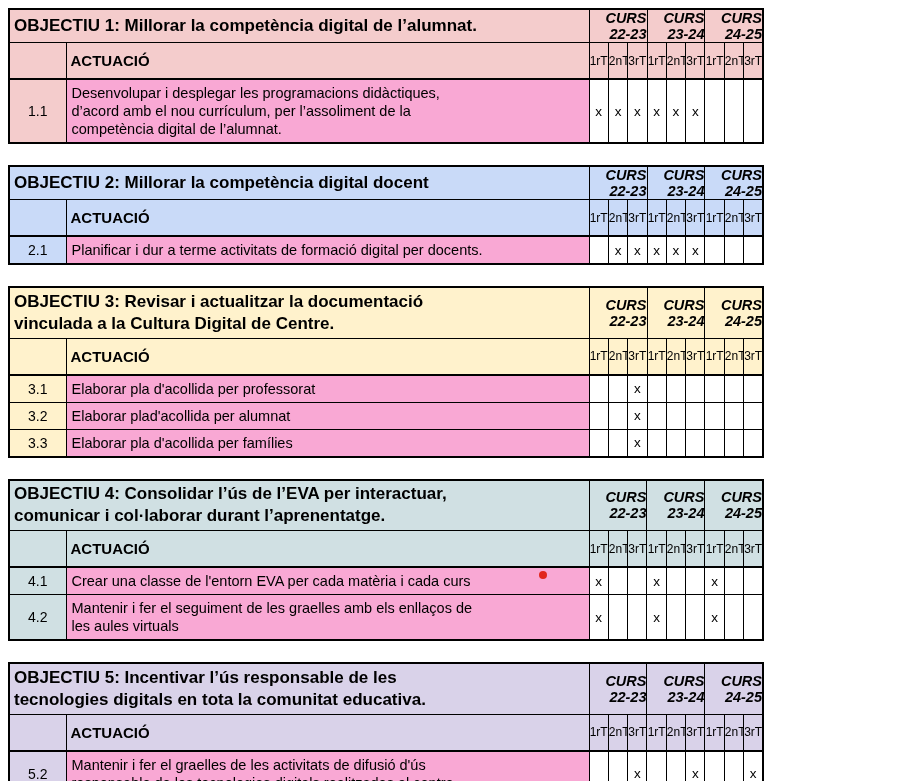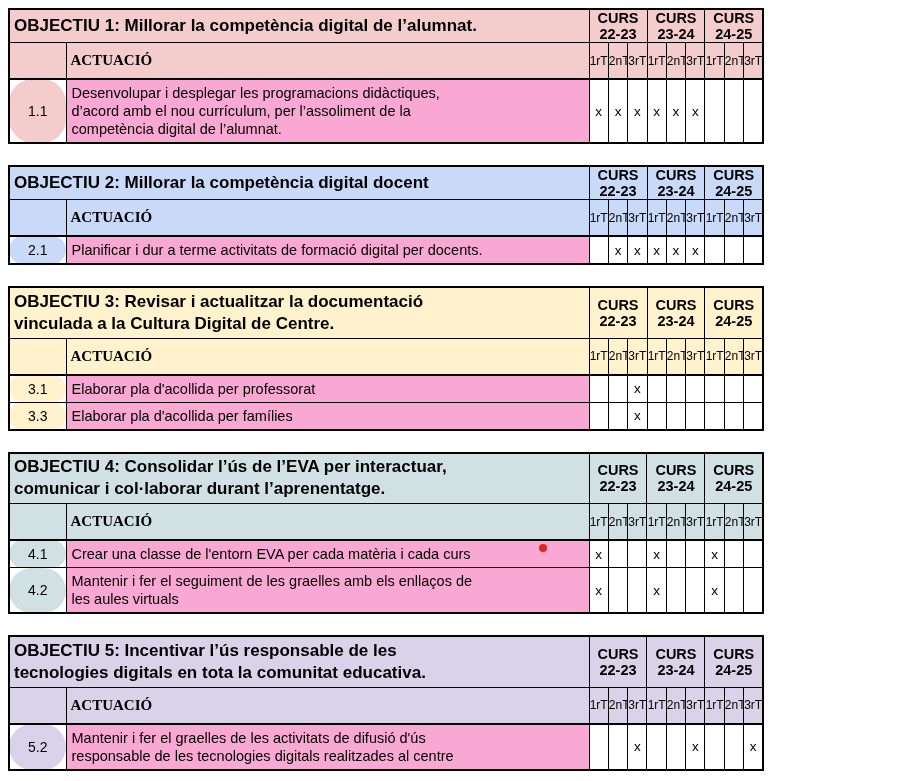--- a/index.html
+++ b/index.html
@@ -31,29 +31,29 @@
   .gs { border-left-width: 2px; }
 
   .title-row.t-short { height: 27px; }
   .title-row.t-tall  { height: 51px; }
   th.title {
     font-size: 17px; font-weight: bold; text-align: left;
     padding: 1px 3px 1px 4px;
     line-height: 22px;
     white-space: pre-line;
   }
-  th.year { font-size: 14.5px; font-weight: bold; text-align: center; padding: 0; }
+  th.year { font-size: 14.5px; font-weight: bold; text-align: right; padding: 0; font-style: italic; }
 
   tr.sub-row { height: 23px; }
   tr.sub-row th { border-bottom-width: 2px; }
   th.corner { }
-  th.act { font-size: 15px; font-weight: bold; text-align: left; padding: 9px 4px; font-family: Liberation Serif, serif; }
+  th.act { font-size: 15px; font-weight: bold; text-align: left; padding: 9px 4px; }
   th.term { font-size: 12px; font-weight: normal; text-align: center; padding: 0; }
 
-  td.numcell { font-size: 14px; text-align: center; padding: 0; border-radius: 24px; }
+  td.numcell { font-size: 14px; text-align: center; padding: 0; }
   td.text {
     font-size: 14.5px; line-height: 18px;
     padding: 4px 5px 4px 5px;
     background: #f9a8d4;
     white-space: pre-line;
     position: relative;
     text-align: left;
   }
   td.mark { font-size: 13.5px; text-align: center; background: #fff; padding: 0; }
   tbody tr { height: 27px; }
@@ -220,20 +220,33 @@
           <td class="mark"></td>
           <td class="mark">x</td>
           <td class="mark gs"></td>
           <td class="mark"></td>
           <td class="mark"></td>
           <td class="mark gs"></td>
           <td class="mark"></td>
           <td class="mark"></td>
         </tr>
         <tr>
+          <td class="numcell themed">3.2</td>
+          <td class="text"><span>Elaborar plad'acollida per alumnat</span></td>
+          <td class="mark gs"></td>
+          <td class="mark"></td>
+          <td class="mark">x</td>
+          <td class="mark gs"></td>
+          <td class="mark"></td>
+          <td class="mark"></td>
+          <td class="mark gs"></td>
+          <td class="mark"></td>
+          <td class="mark"></td>
+        </tr>
+        <tr>
           <td class="numcell themed">3.3</td>
           <td class="text"><span>Elaborar pla d'acollida per famílies</span></td>
           <td class="mark gs"></td>
           <td class="mark"></td>
           <td class="mark">x</td>
           <td class="mark gs"></td>
           <td class="mark"></td>
           <td class="mark"></td>
           <td class="mark gs"></td>
           <td class="mark"></td>

